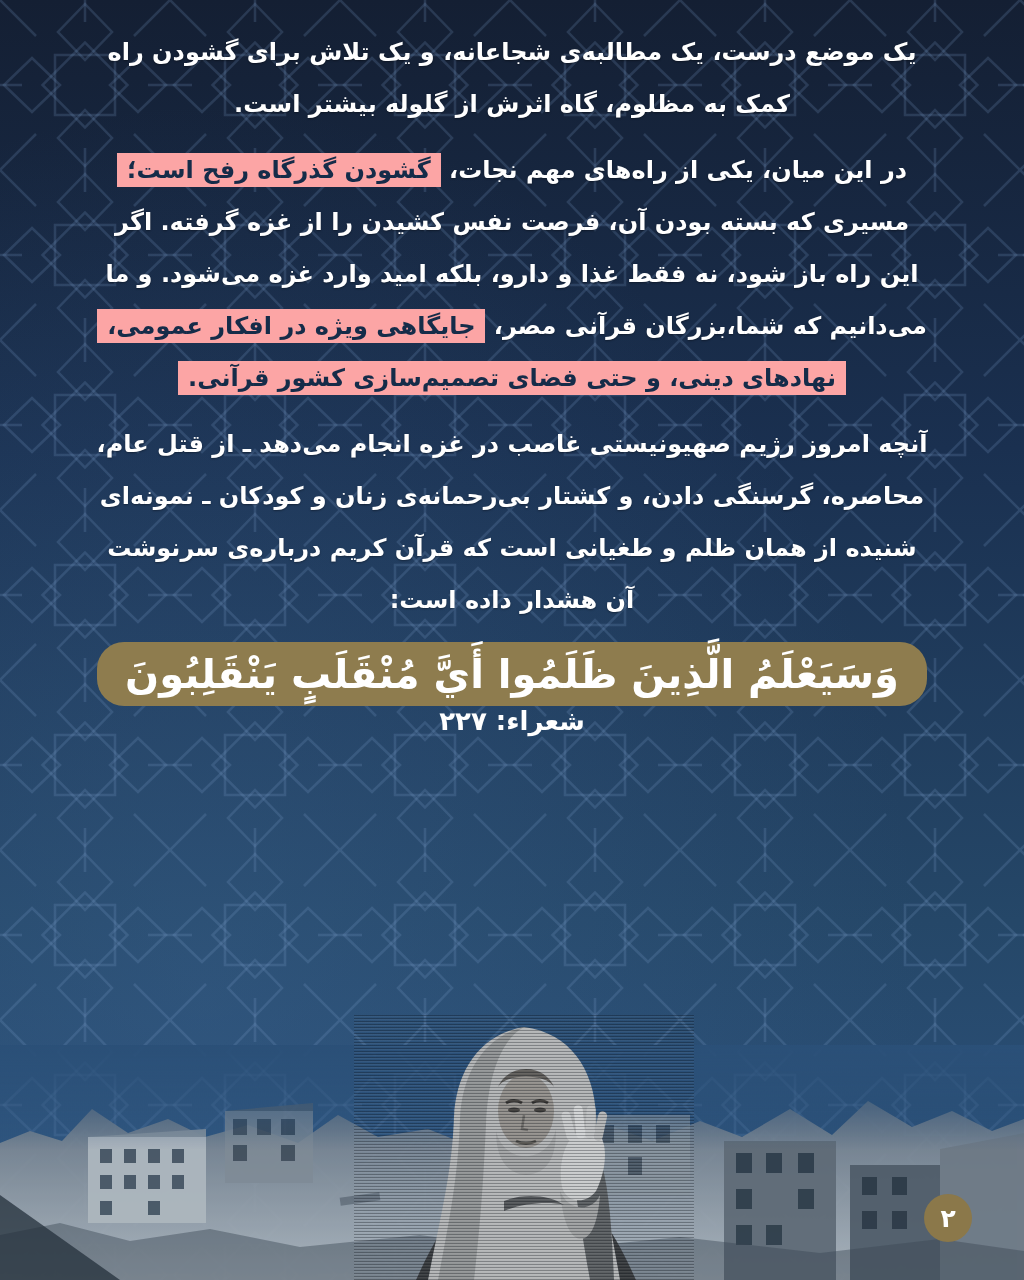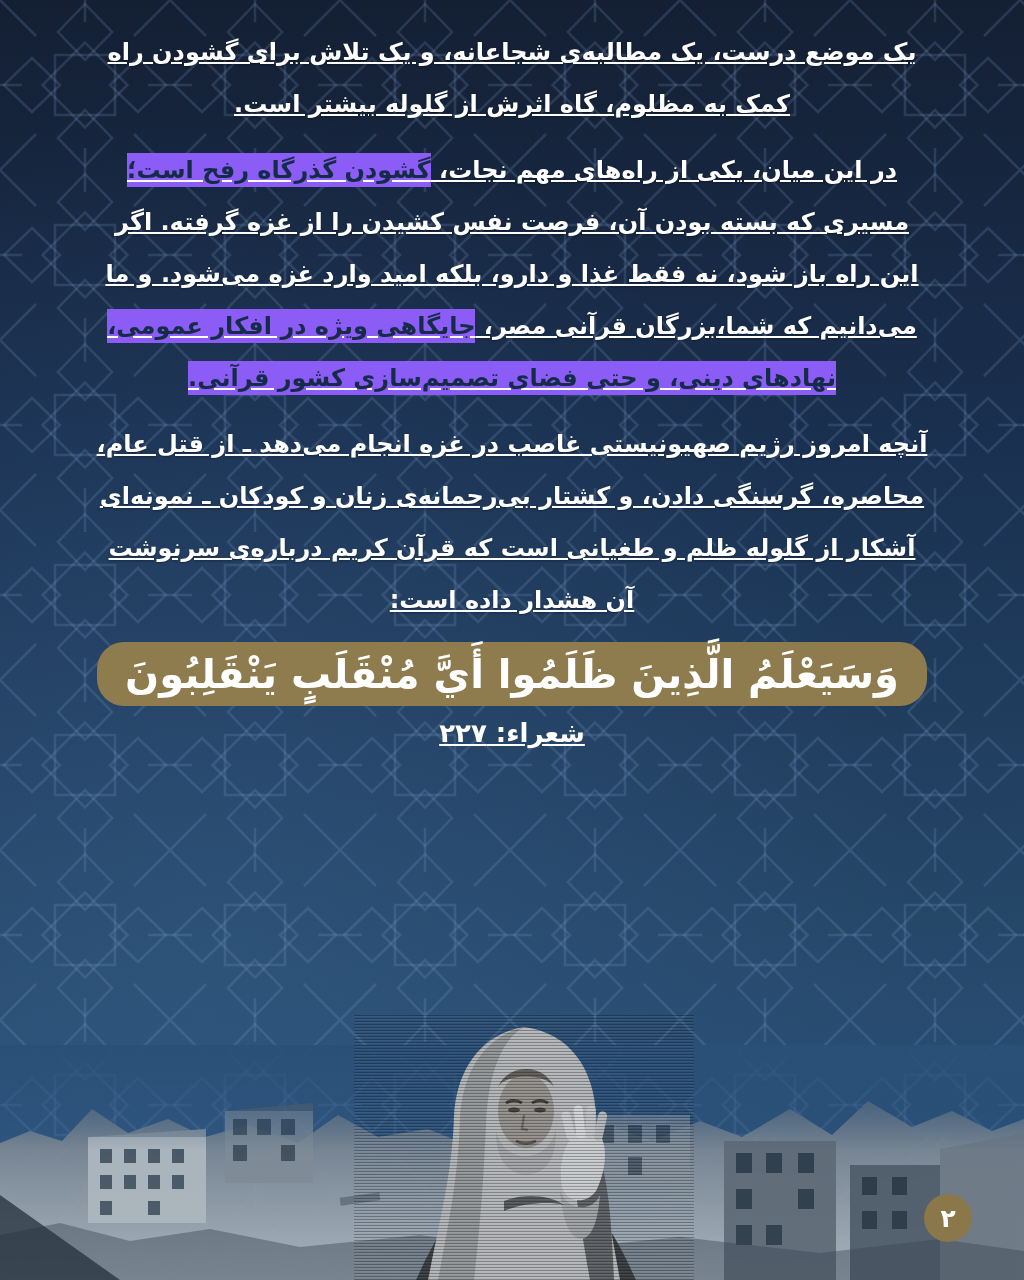--- a/index.html
+++ b/index.html
@@ -43,54 +43,53 @@
   }
 
   .content {
     position: absolute;
     top: 0; left: 0; right: 0;
     padding: 26px 96px 0;
     direction: rtl;
     text-align: center;
     color: #ffffff;
     z-index: 5;
-    text-decoration: underline;
   }
 
   .para {
     margin: 0 0 14px;
     font-size: 24px;
     font-weight: bold;
     line-height: 52px;
     text-shadow: 0 1px 2px rgba(0,0,0,0.35);
   }
 
   .hl {
-    background: #8b5cf6;
+    background: #fca5a5;
     color: #152c49;
-    padding: 3px 0;
+    padding: 3px 10px;
     text-shadow: none;
     -webkit-box-decoration-break: clone;
     box-decoration-break: clone;
   }
 
   .verse-wrap { margin-top: 16px; }
   .verse-hl {
     display: inline-block;
     background: #8e7c4e;
     color: #ffffff;
     font-size: 40px;
     font-weight: bold;
     line-height: 1.5;
     padding: 2px 28px;
     border-radius: 27px;
   }
 
   .ref {
-    margin-top: 12px;
+    margin-top: 0;
     margin-bottom: 14px;
     font-size: 26px;
     font-weight: bold;
     color: #ffffff;
   }
 
   .page-badge {
     position: absolute;
     right: 52px;
     bottom: 38px;
@@ -269,21 +268,21 @@
     </svg>
     <div class="scanlines"></div>
   </div>
 
   <main class="content">
     <p class="para">یک موضع درست، یک مطالبه‌ی شجاعانه، و یک تلاش برای گشودن راه کمک به مظلوم، گاه اثرش از گلوله بیشتر است.</p>
 
     <p class="para"><span>در این میان، یکی از راه‌های مهم نجات، </span><span class="hl">گشودن گذرگاه رفح است؛</span><span> مسیری که بسته بودن آن، فرصت نفس کشیدن را از غزه گرفته. اگر این راه باز شود، نه فقط غذا و دارو، بلکه امید وارد غزه می‌شود. و ما می‌دانیم که شما،بزرگان قرآنی مصر،  </span><span class="hl">جایگاهی ویژه در افکار عمومی، نهادهای دینی، و حتی فضای تصمیم‌سازی کشور قرآنی.</span></p>
 
 
-    <p class="para">آنچه امروز رژیم صهیونیستی غاصب در غزه انجام می‌دهد ـ از قتل عام، محاصره، گرسنگی دادن، و کشتار بی‌رحمانه‌ی زنان و کودکان ـ نمونه‌ای آشکار از گلوله ظلم و طغیانی است که قرآن کریم درباره‌ی سرنوشت آن هشدار داده است:</p>
+    <p class="para">آنچه امروز رژیم صهیونیستی غاصب در غزه انجام می‌دهد ـ از قتل عام، محاصره، گرسنگی دادن، و کشتار بی‌رحمانه‌ی زنان و کودکان ـ نمونه‌ای شنیده از همان ظلم و طغیانی است که قرآن کریم درباره‌ی سرنوشت آن هشدار داده است:</p>
 
     <div class="verse-wrap">
       <span class="verse-hl">وَسَيَعْلَمُ الَّذِينَ ظَلَمُوا أَيَّ مُنْقَلَبٍ يَنْقَلِبُونَ</span>
     </div>
     <div class="ref">شعراء: ۲۲۷</div>
 
   </main>
 
   <div class="page-badge">
     <span>۲</span>

